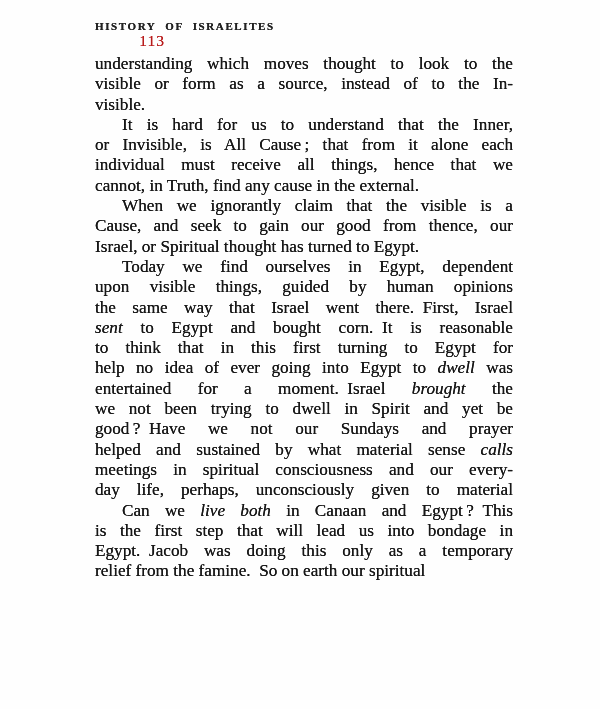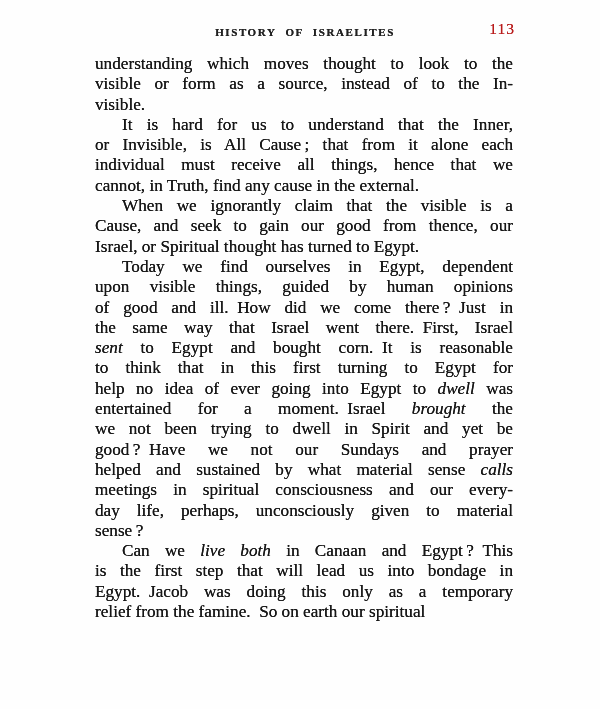--- a/index.html
+++ b/index.html
@@ -16,21 +16,22 @@
     font-family: "Liberation Serif", "DejaVu Serif", serif;
     color: #1c1c1c;
   }
   
   .running-head {
     position: absolute;
     left: 95px;
     top: 20px;
     width: 420px;
     display: flex;
-    align-items: flex-end;
+    align-items: flex-start;
+    flex-direction: column;
   }
   .head-spacer { width: 70px; }
   .head-title {
     flex: 1;
     text-align: center;
     font-size: 11px;
     font-weight: bold;
     letter-spacing: 1.6px;
     word-spacing: 5px;
     color: #222;
@@ -85,30 +86,28 @@
       <div class="line last"><span>visible.</span></div>
       <div class="line indent"><span>It is hard for us to understand that the Inner,</span></div>
       <div class="line"><span>or Invisible, is All Cause ; that from it alone each</span></div>
       <div class="line"><span>individual must receive all things, hence that we</span></div>
       <div class="line last"><span>cannot, in Truth, find any cause in the external.</span></div>
       <div class="line indent"><span>When we ignorantly claim that the visible is a</span></div>
       <div class="line"><span>Cause, and seek to gain our good from thence, our</span></div>
       <div class="line last"><span>Israel, or Spiritual thought has turned to Egypt.</span></div>
       <div class="line indent"><span>Today we find ourselves in Egypt, dependent</span></div>
       <div class="line"><span>upon visible things, guided by human opinions</span></div>
-      <div class="line"><span>of good and ill. How did we come there ? Just in</span></div>
       <div class="line"><span>the same way that Israel went there. First, Israel</span></div>
       <div class="line"><i>sent</i><span> to Egypt and bought corn. It is reasonable</span></div>
       <div class="line"><span>to think that in this first turning to Egypt for</span></div>
       <div class="line"><span>help no idea of ever going into Egypt to </span><i>dwell</i><span> was</span></div>
       <div class="line"><span>entertained for a moment. Israel </span><i>brought</i><span> the</span></div>
       <div class="line"><span>we not been trying to dwell in Spirit and yet be</span></div>
       <div class="line"><span>good ? Have we not our Sundays and prayer</span></div>
       <div class="line"><span>helped and sustained by what material sense </span><i>calls</i></div>
       <div class="line"><span>meetings in spiritual consciousness and our every-</span></div>
       <div class="line"><span>day life, perhaps, unconsciously given to material</span></div>
-      <div class="line last"><span>sense ?</span></div>
       <div class="line indent"><span>Can we </span><i>live both</i><span> in Canaan and Egypt ? This</span></div>
       <div class="line"><span>is the first step that will lead us into bondage in</span></div>
       <div class="line"><span>Egypt. Jacob was doing this only as a temporary</span></div>
       <div class="line last"><span>relief from the famine. So on earth our spiritual</span></div>
     </div>
 </div>
 
 </body></html>

